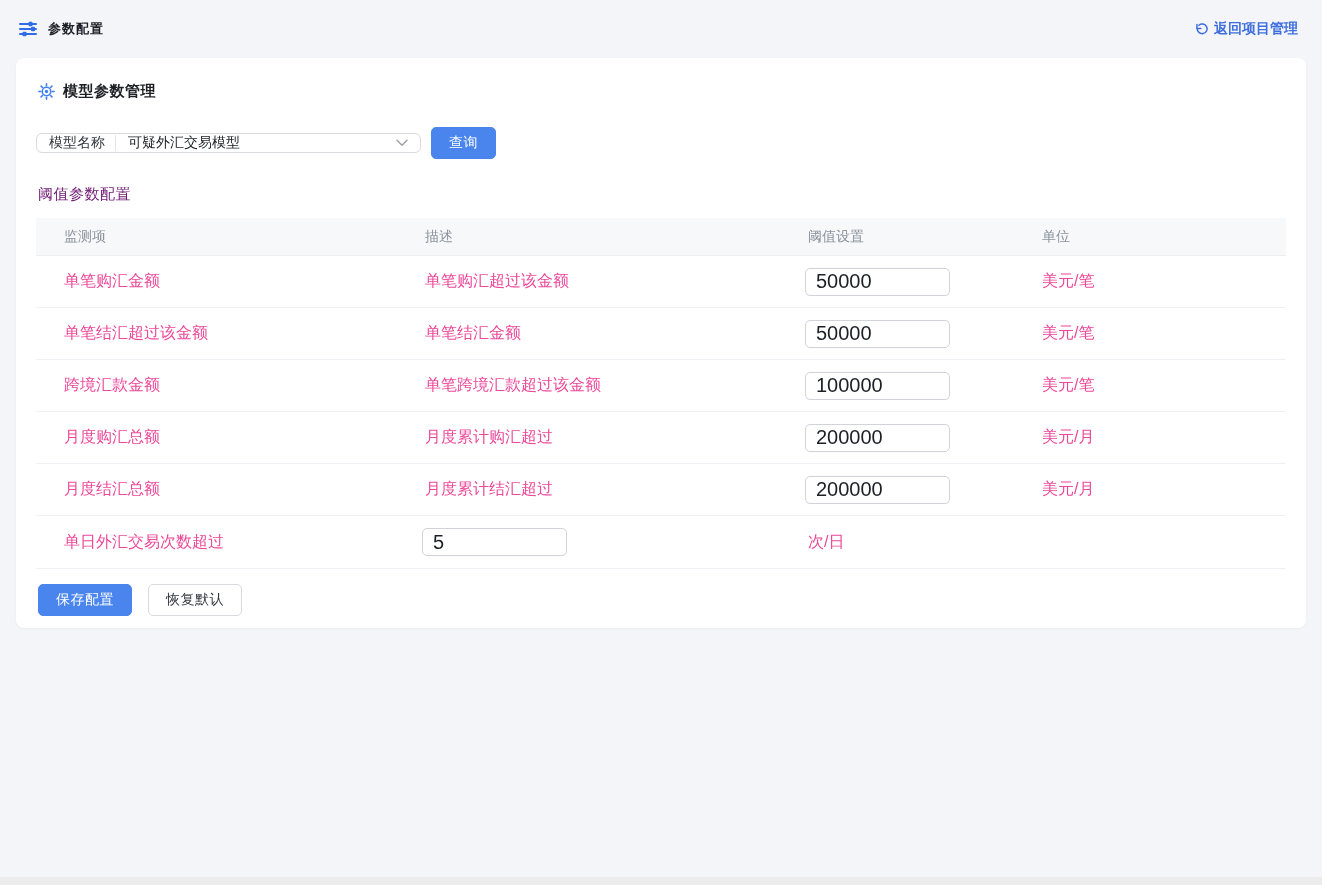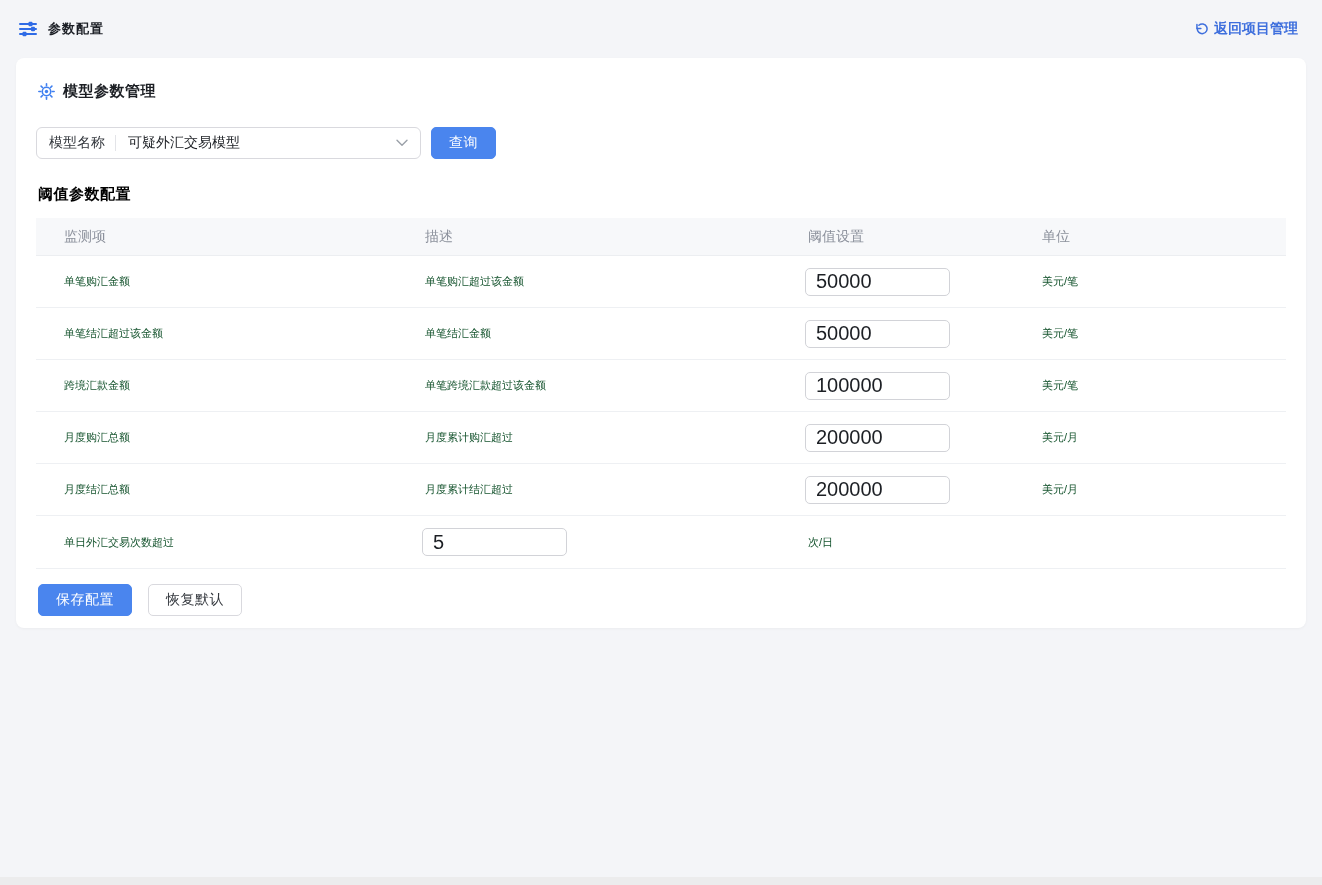--- a/index.html
+++ b/index.html
@@ -31,58 +31,58 @@
     border-radius:8px;
     box-shadow:0 1px 3px rgba(0,0,0,0.04);
     height:570px;
     padding:24px 20px;
   }
   .section-head { display:flex; align-items:center; gap:8px; margin:0 0 26px 2px; }
   .section-title { font-size:15px; font-weight:bold; color:#1c1f24; letter-spacing:0.5px; }
 
   .query-row { display:flex; align-items:center; gap:10px; margin-bottom:26px; }
   .select-control {
-    width:385px; height:32px;
+    width:385px; height:20px;
     border:1px solid #d9d9de; border-radius:6px;
     background:#fff;
     display:flex; align-items:center;
     padding:0 12px;
     cursor:pointer;
   }
   .select-label { font-size:14px; color:#33373d; white-space:nowrap; }
   .select-divider { width:1px; height:16px; background:#e3e4e8; margin:0 12px 0 10px; }
   .select-value { font-size:14px; color:#1c1f24; flex:1; }
   .btn {
     height:32px; border-radius:5px; font-size:14px;
     padding:0 17px; cursor:pointer;
     font-family:inherit;
     display:inline-flex; align-items:center; justify-content:center;
     letter-spacing:0.5px;
   }
   .btn-primary { background:var(--accent-blue); border:1px solid var(--accent-blue); color:#fff; }
   .btn-plain   { background:#fff; border:1px solid #d9d9de; color:#33373d; }
 
-  .table-title { font-size:15px; font-weight:bold; color:#000000; margin:0 0 14px 2px; letter-spacing:0.5px; }
+  .table-title { font-size:15px; font-weight:normal; color:#701a75; margin:0 0 14px 2px; letter-spacing:0.5px; }
 
   
   .ptable { width:100%; border-bottom:1px solid #eef0f3; }
   .trow, .thead {
     display:grid;
     grid-template-columns:361px 383px 234px 1fr;
     align-items:center;
   }
   .thead {
     background:#f7f8fa;
     height:38px;
     border-bottom:1px solid #eceef1;
   }
   .thead .cell { font-size:14px; color:#8c919c;font-family:Liberation Serif, serif; }
   .trow { height:52px; border-bottom:1px solid #eef0f3; background:#fff; }
   .trow:last-child { border-bottom:none; }
-  .cell { padding-left:28px; font-size:11px; color:#14532d; }
+  .cell { padding-left:28px; font-size:16px; color:#ec4899; }
   .value-input {
     width:145px; height:28px;
     margin-left:25px;
     border:1px solid #d2d3d8; border-radius:5px;
     padding:0 10px;
     font-size:20px; color:#1c1f24;
     font-family:inherit;
     outline:none;
     background:#fff;
   }

